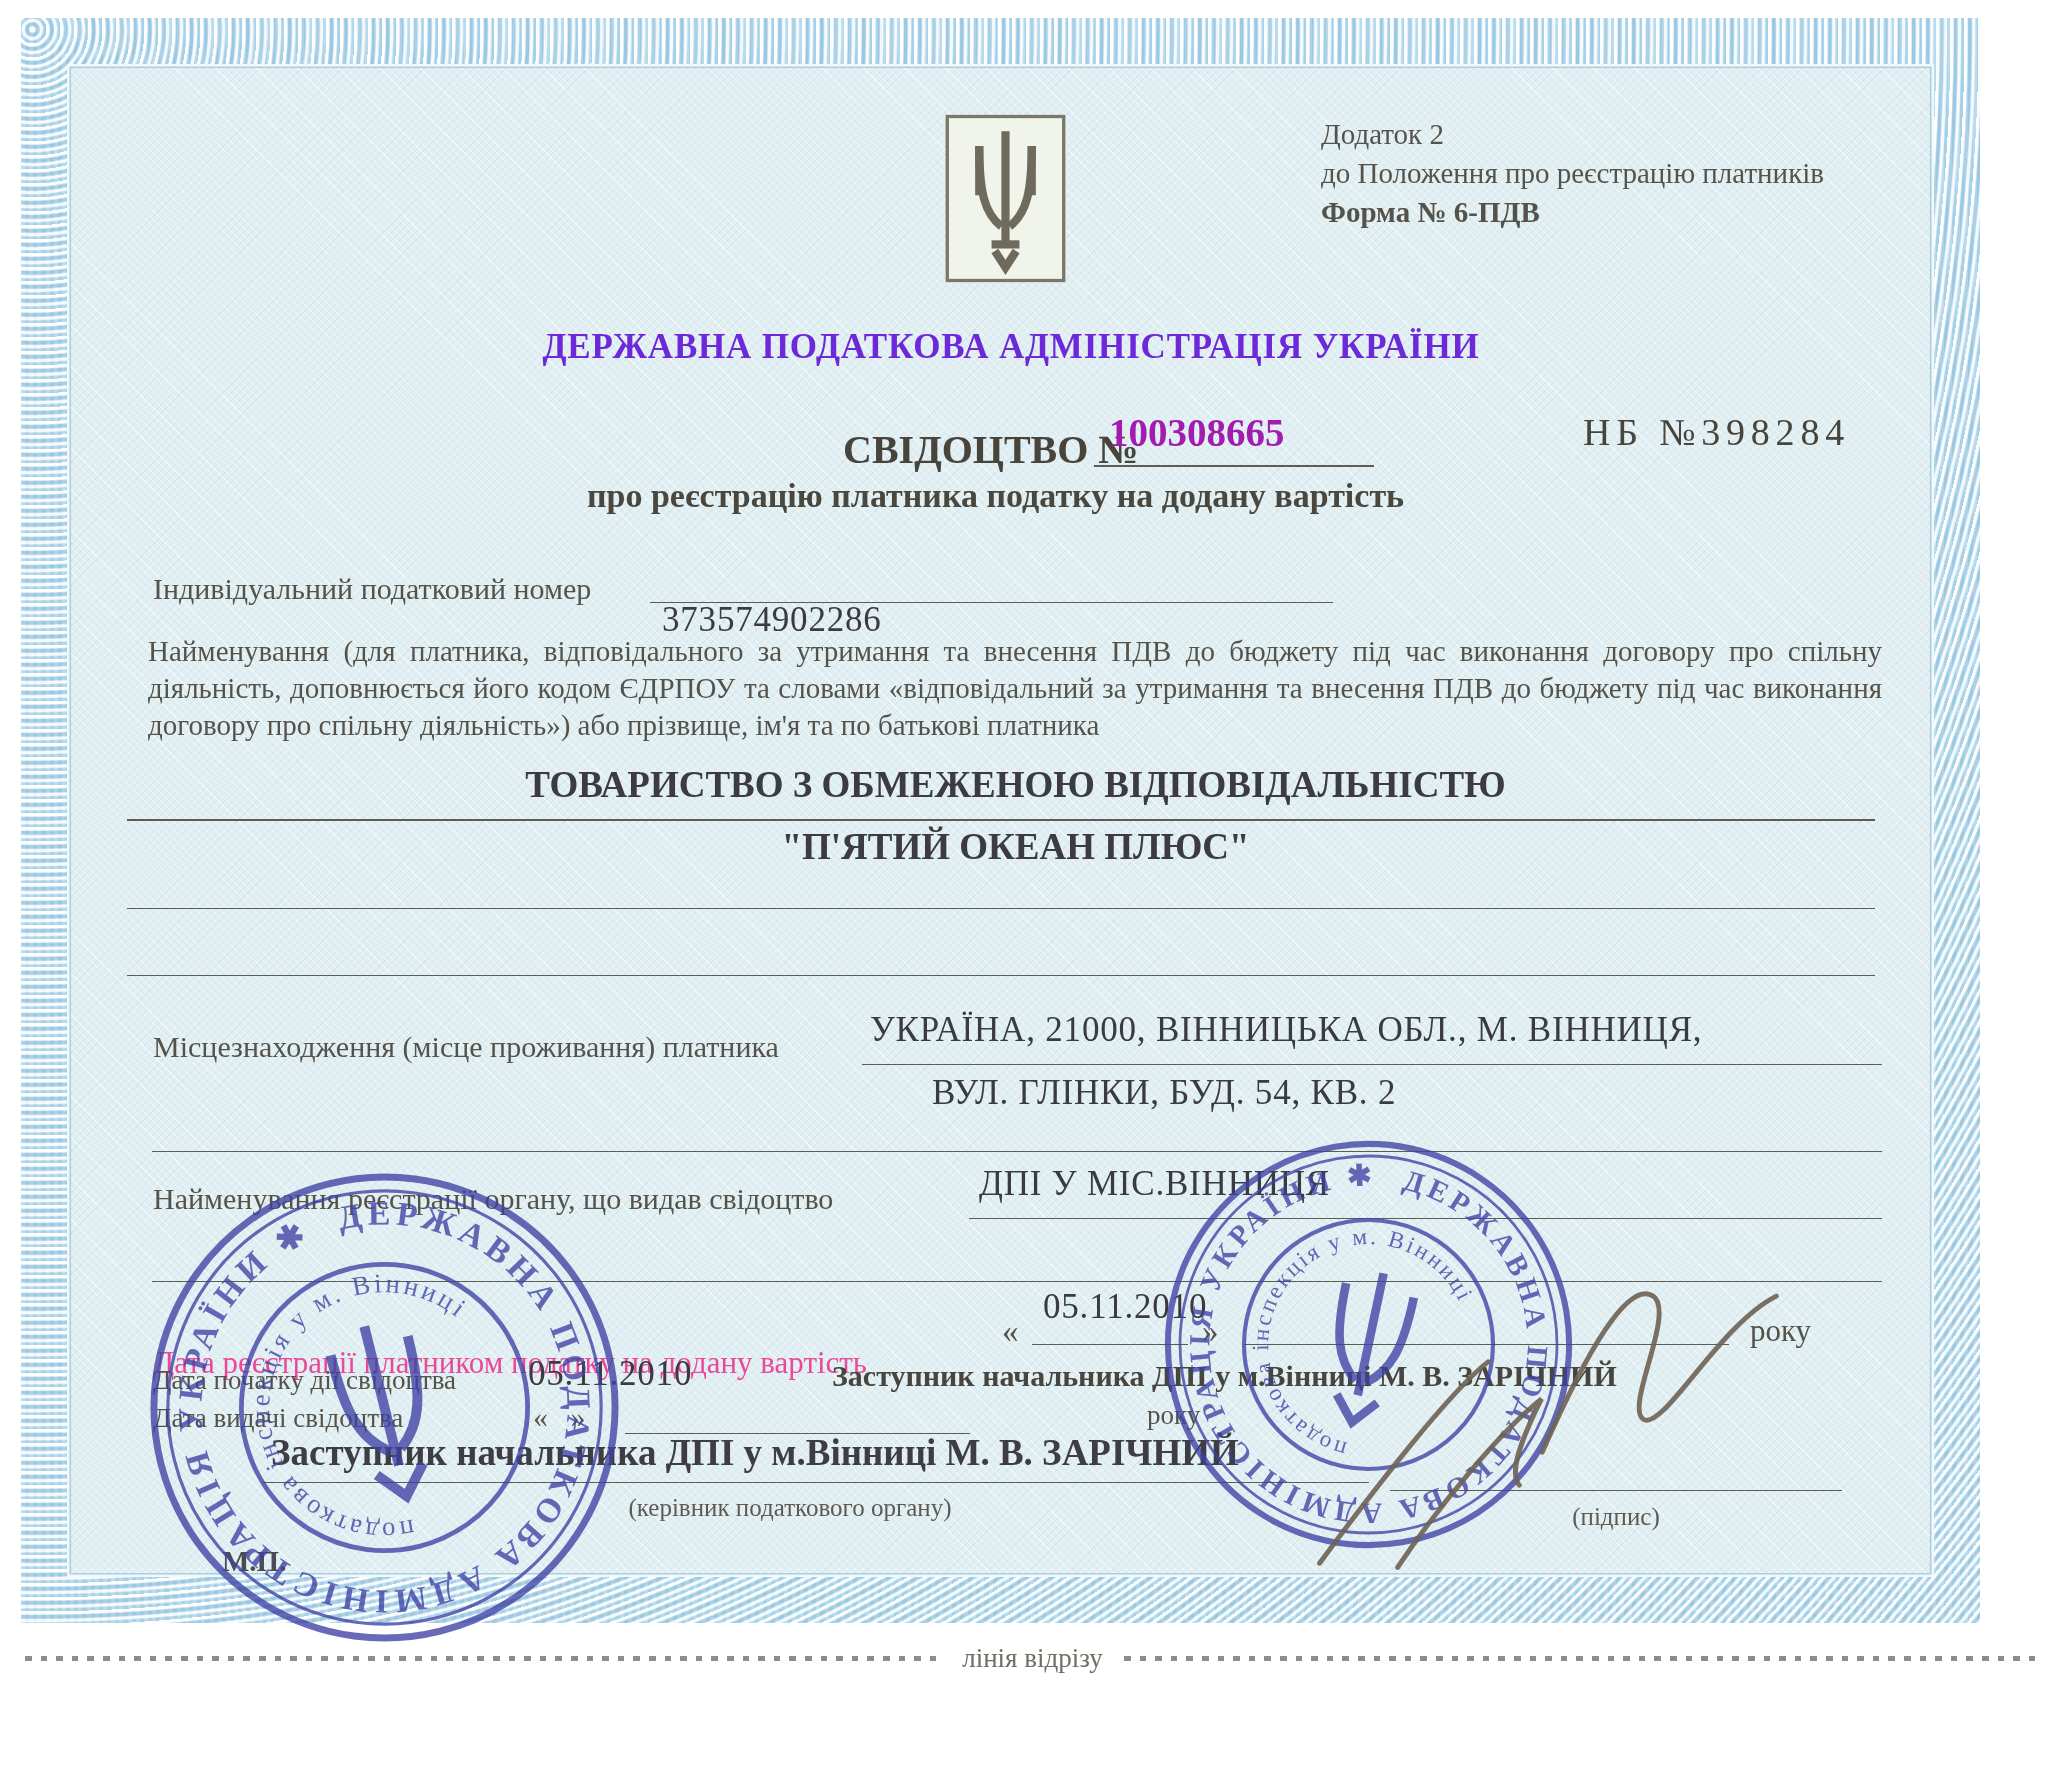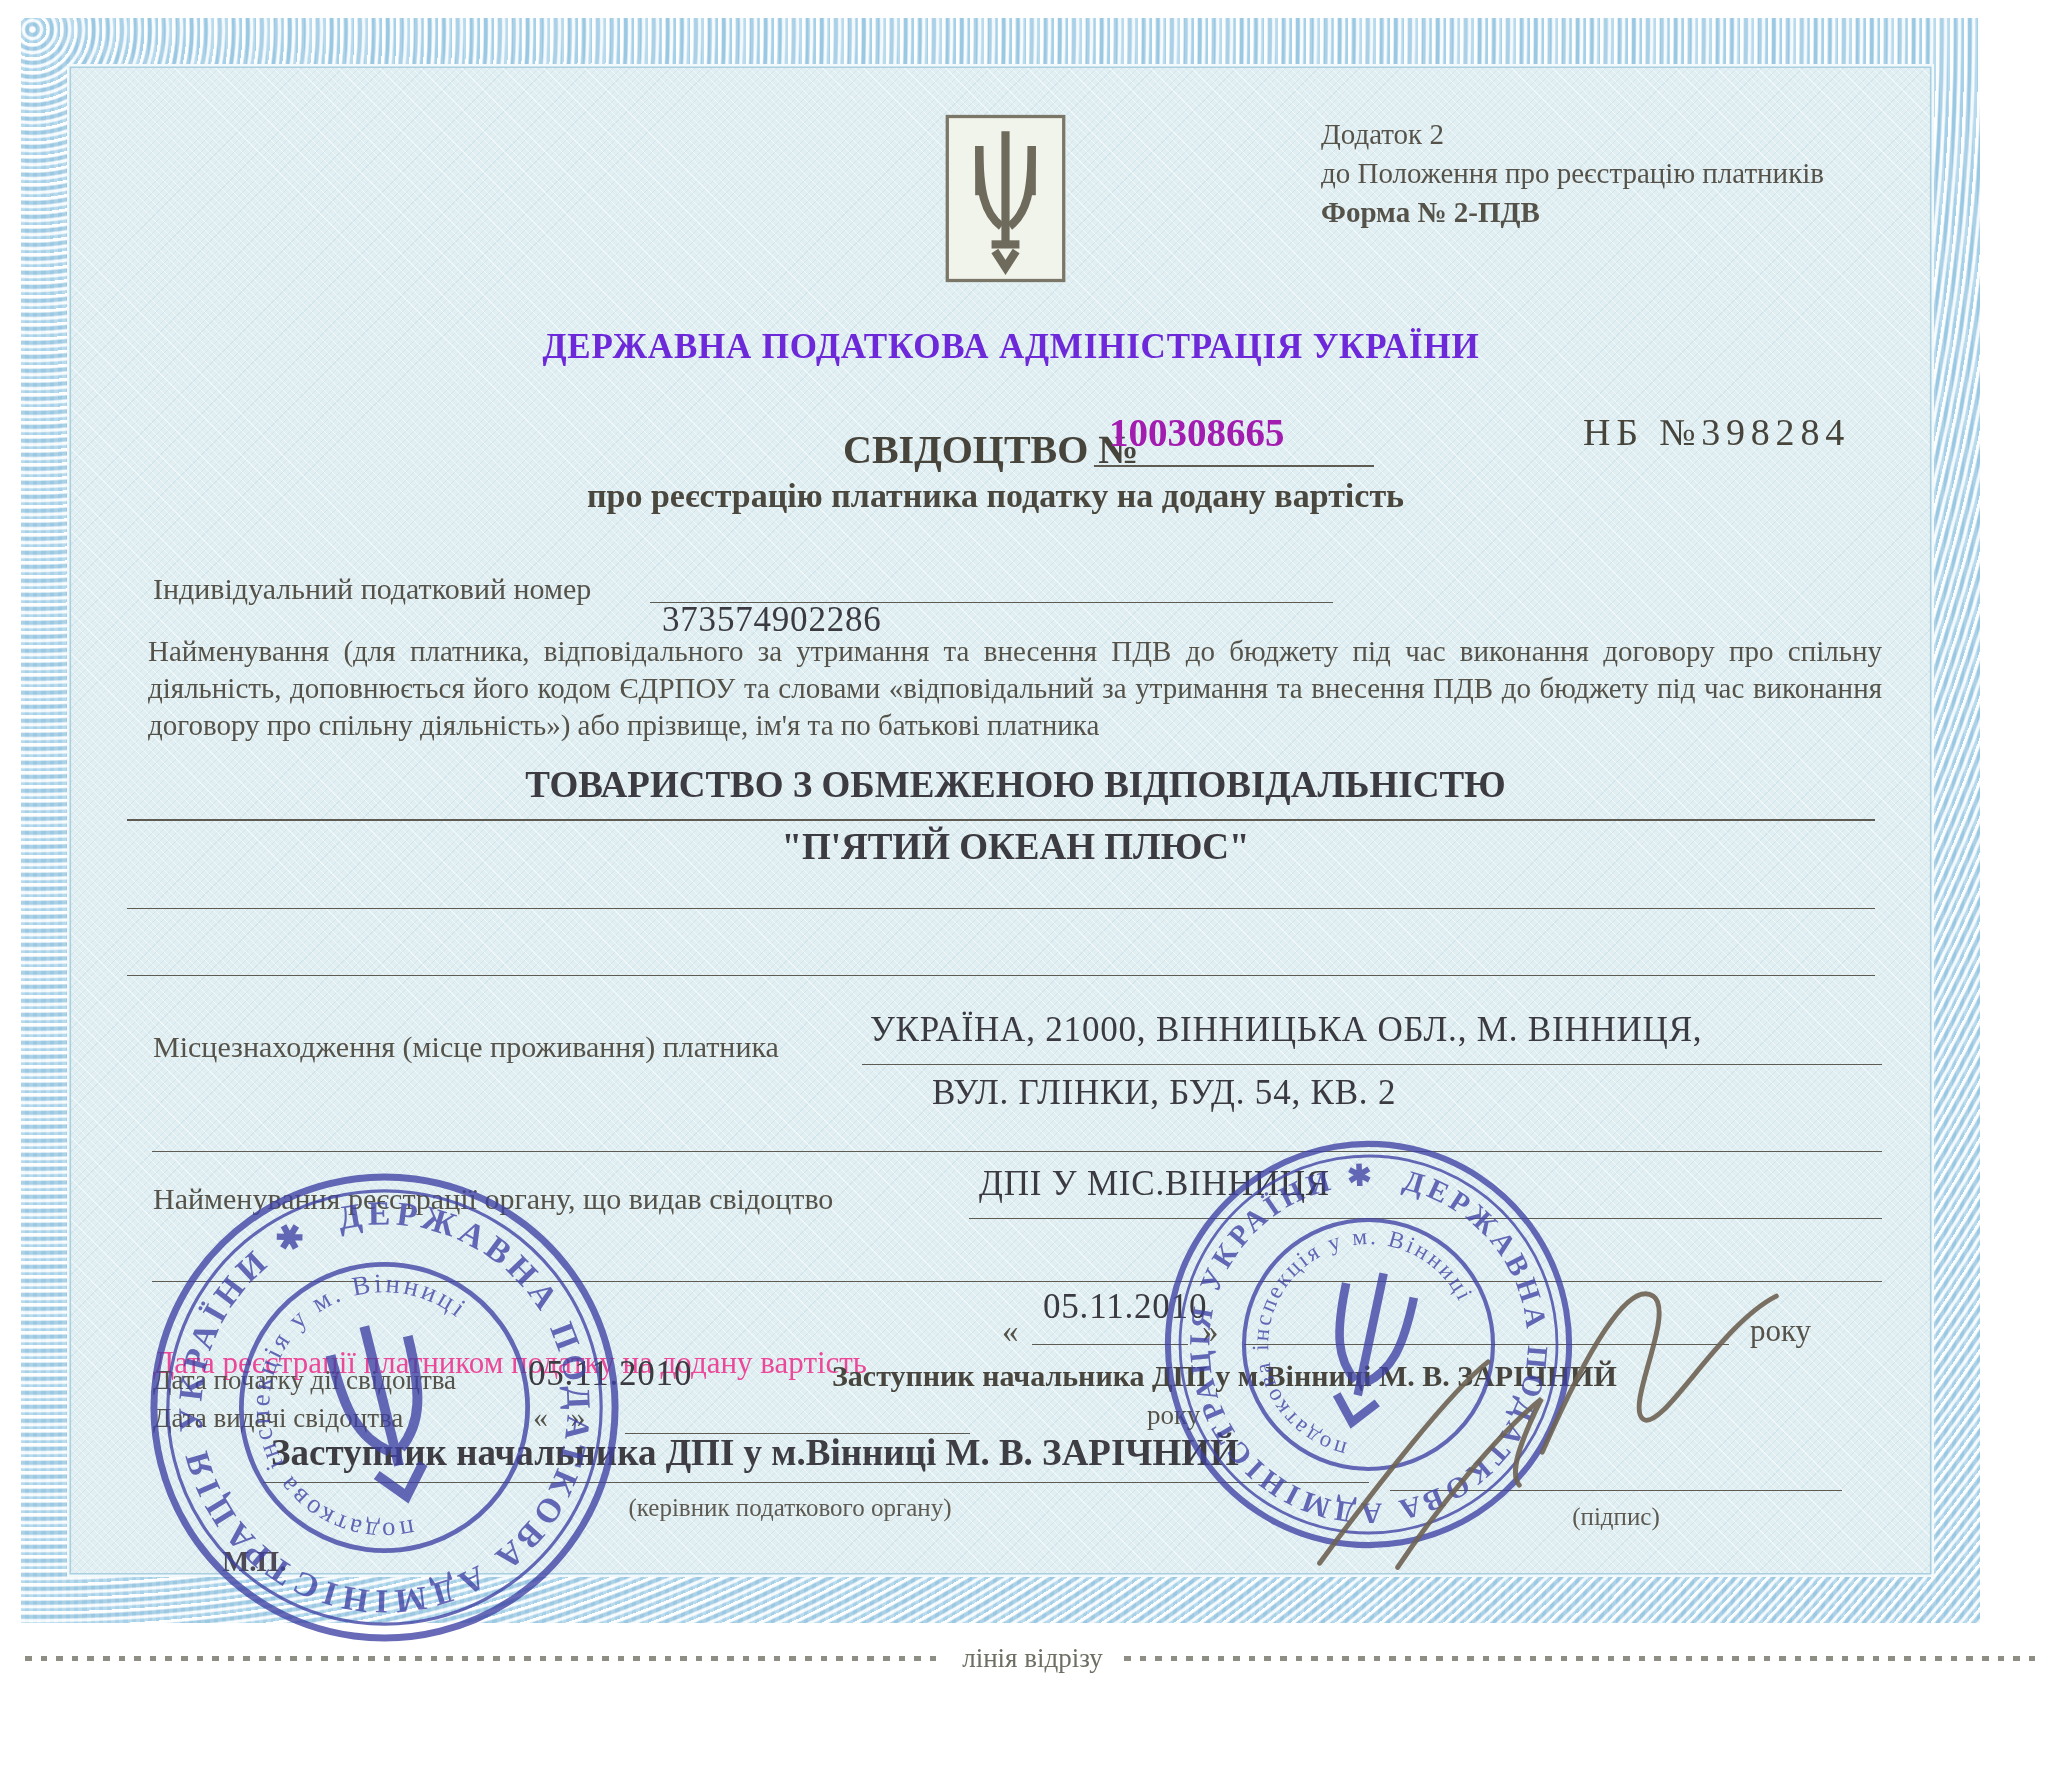--- a/index.html
+++ b/index.html
@@ -59,21 +59,21 @@
     <path d="M43,40 v60"></path>
     <path d="M107,40 v60"></path>
     <path d="M58,160 h34"></path>
     <path d="M62,168 L75,188 L88,168"></path>
   </g>
 </svg>
 
 <div class="abs" style="left:1321px;top:115px;width:576px;line-height:39px;font-size:29px;color:#55524a;">
   <div>Додаток 2</div>
   <div>до Положення про реєстрацію платників</div>
-  <div class="bold">Форма № 2-ПДВ</div>
+  <div class="bold">Форма № 6-ПДВ</div>
 </div>
 
 <div class="abs bold center" style="left:345px;top:327px;width:1332px;font-size:35px;letter-spacing:0.8px;color:#6d28d9;">ДЕРЖАВНА ПОДАТКОВА АДМІНІСТРАЦІЯ УКРАЇНИ</div>
 
 <div class="abs bold" style="left:810px;top:426px;font-size:40px;color:#47443c;margin-left:33px;">СВІДОЦТВО №</div>
 <div class="abs bold" style="left:1109px;top:410px;font-size:39px;color:#a21caf;">100308665</div>
 <div class="rule" style="left:1094px;top:465px;width:280px;"></div>
 <div class="abs" style="left:1583px;top:410px;font-size:38px;letter-spacing:5.8px;color:#47443c;">НБ №398284</div>
 
 <div class="abs bold center" style="left:461px;top:477px;width:1069px;font-size:34px;color:#4a473e;">про реєстрацію платника податку на додану вартість</div>

